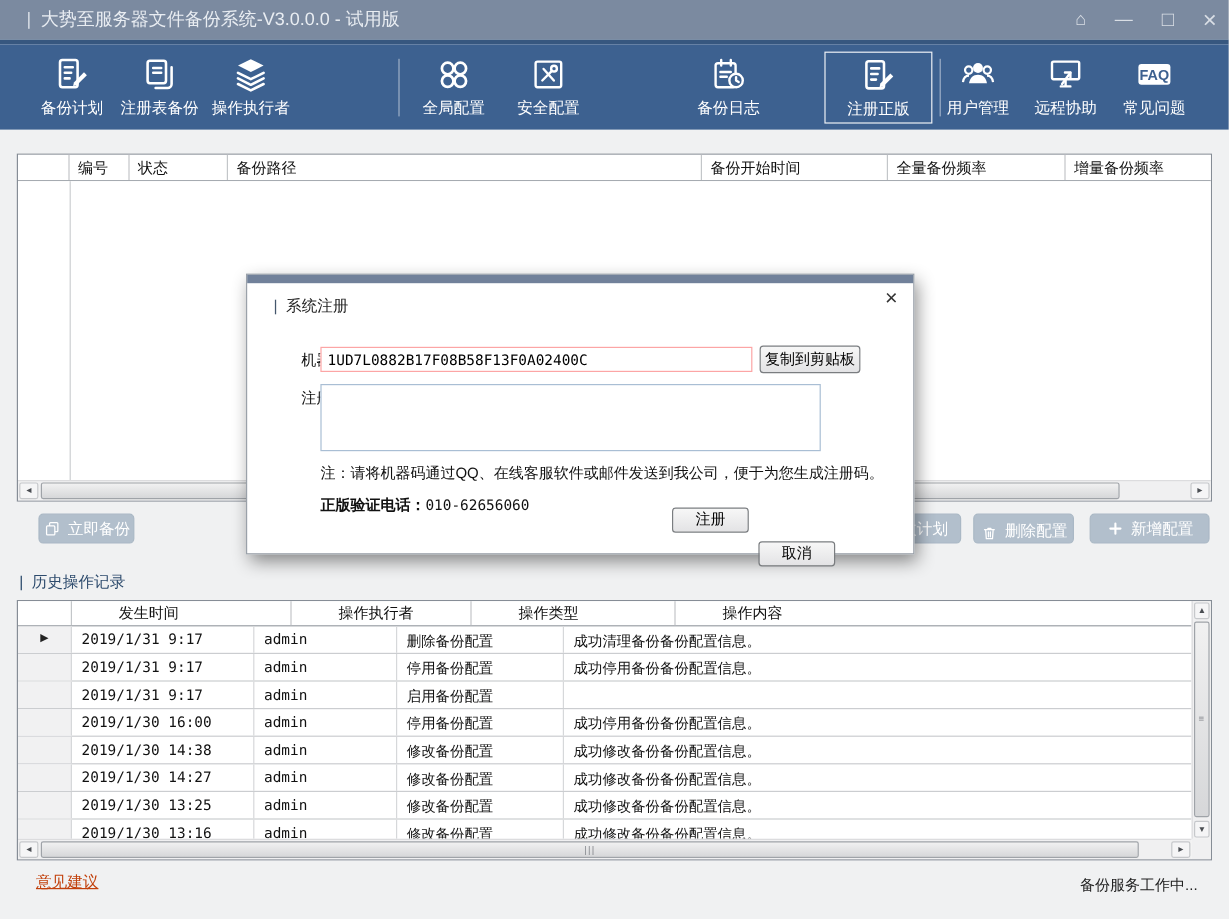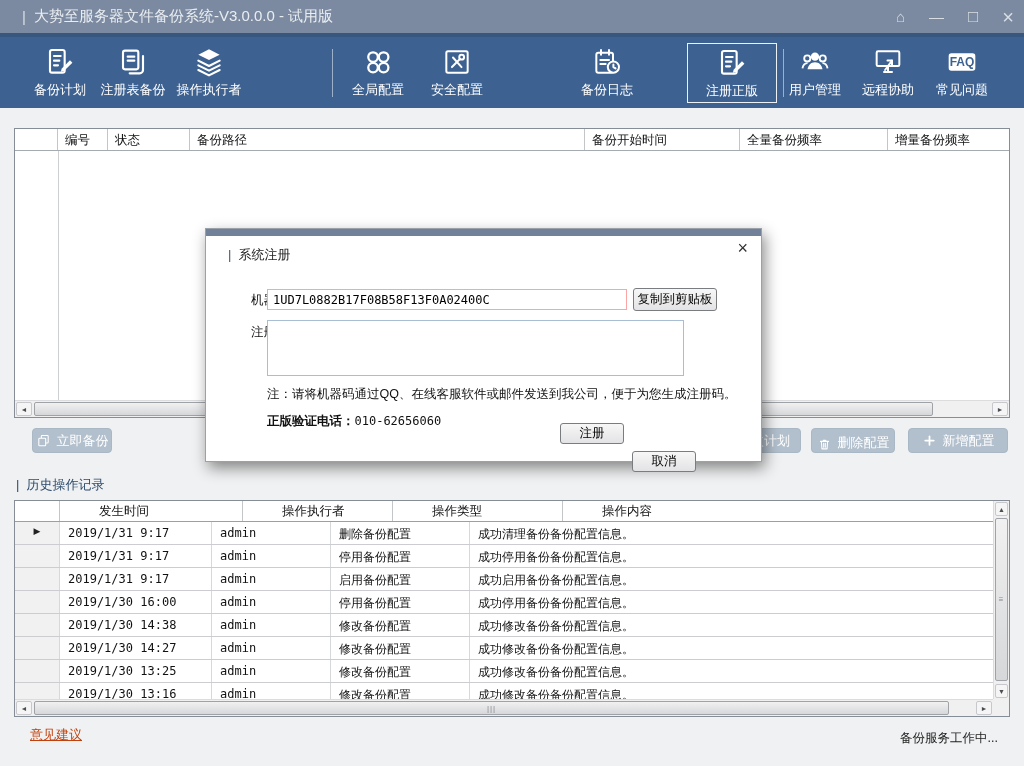--- a/index.html
+++ b/index.html
@@ -298,21 +298,20 @@
     <div class="hc w-oper mono">admin</div>
     <div class="hc w-type">停用备份配置</div>
     <div class="hc w-cont" style="border-right:none">成功停用备份备份配置信息。</div>
   </div>
 
   <div class="hrow">
     <div class="hc w-sel"></div>
     <div class="hc w-time mono">2019/1/31 9:17</div>
     <div class="hc w-oper mono">admin</div>
     <div class="hc w-type">启用备份配置</div>
-    <div class="hc w-cont" style="border-right:none">成功启用备份备份配置信息。</div>
   </div>
 
   <div class="hrow">
     <div class="hc w-sel"></div>
     <div class="hc w-time mono">2019/1/30 16:00</div>
     <div class="hc w-oper mono">admin</div>
     <div class="hc w-type">停用备份配置</div>
     <div class="hc w-cont" style="border-right:none">成功停用备份备份配置信息。</div>
   </div>
 

